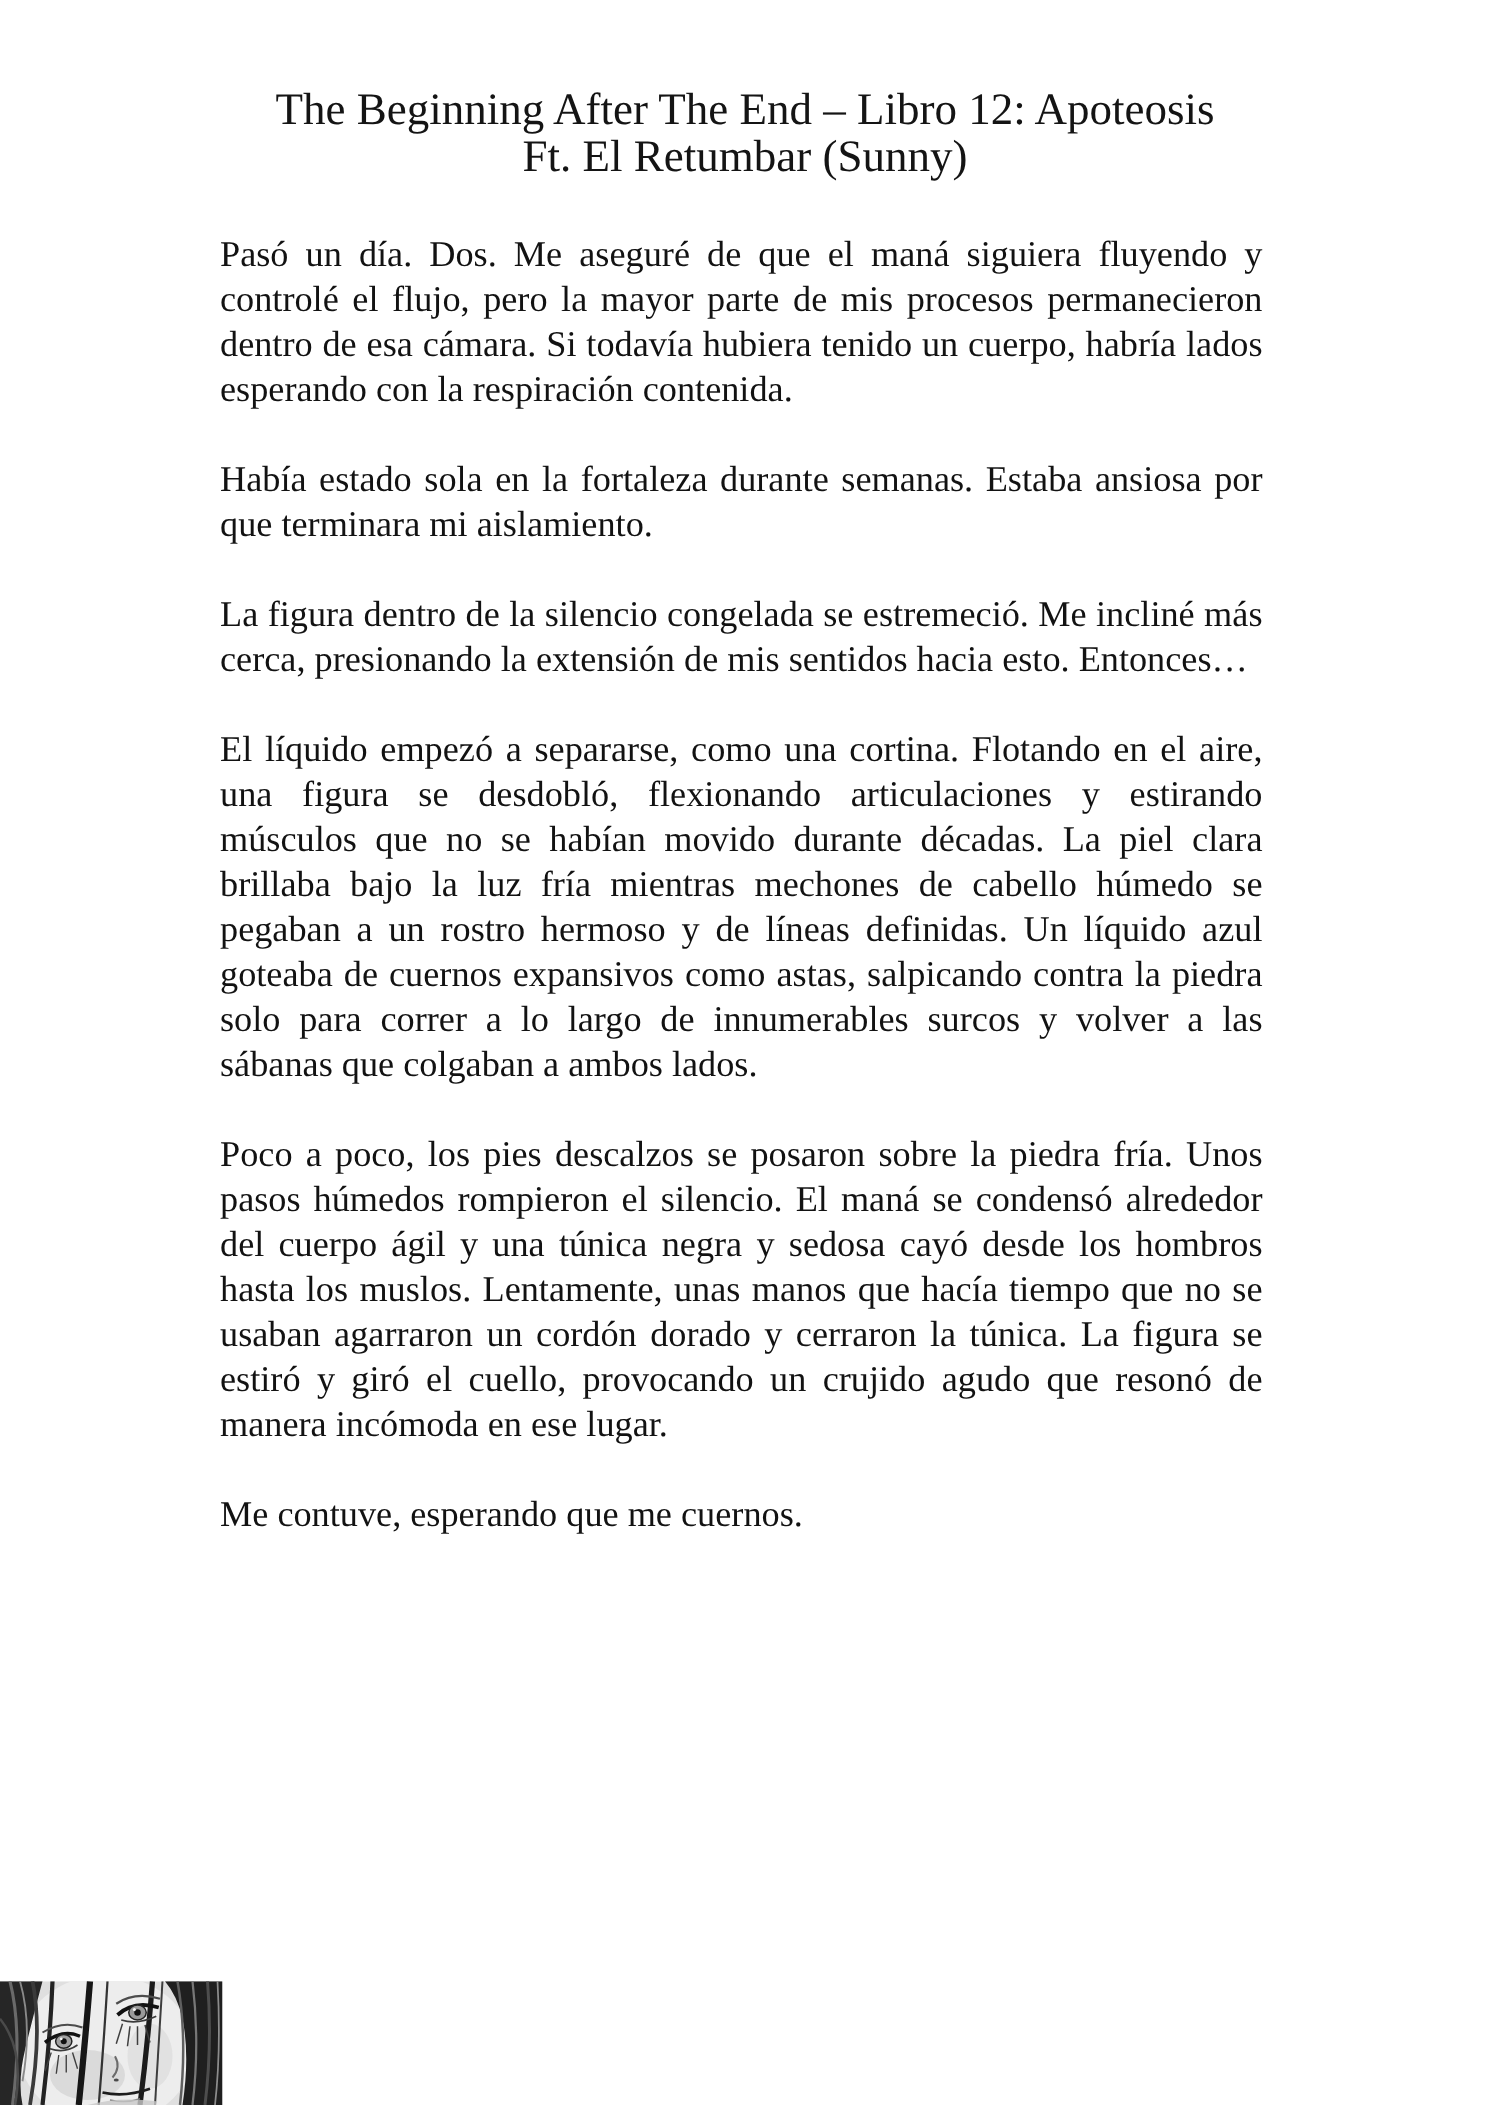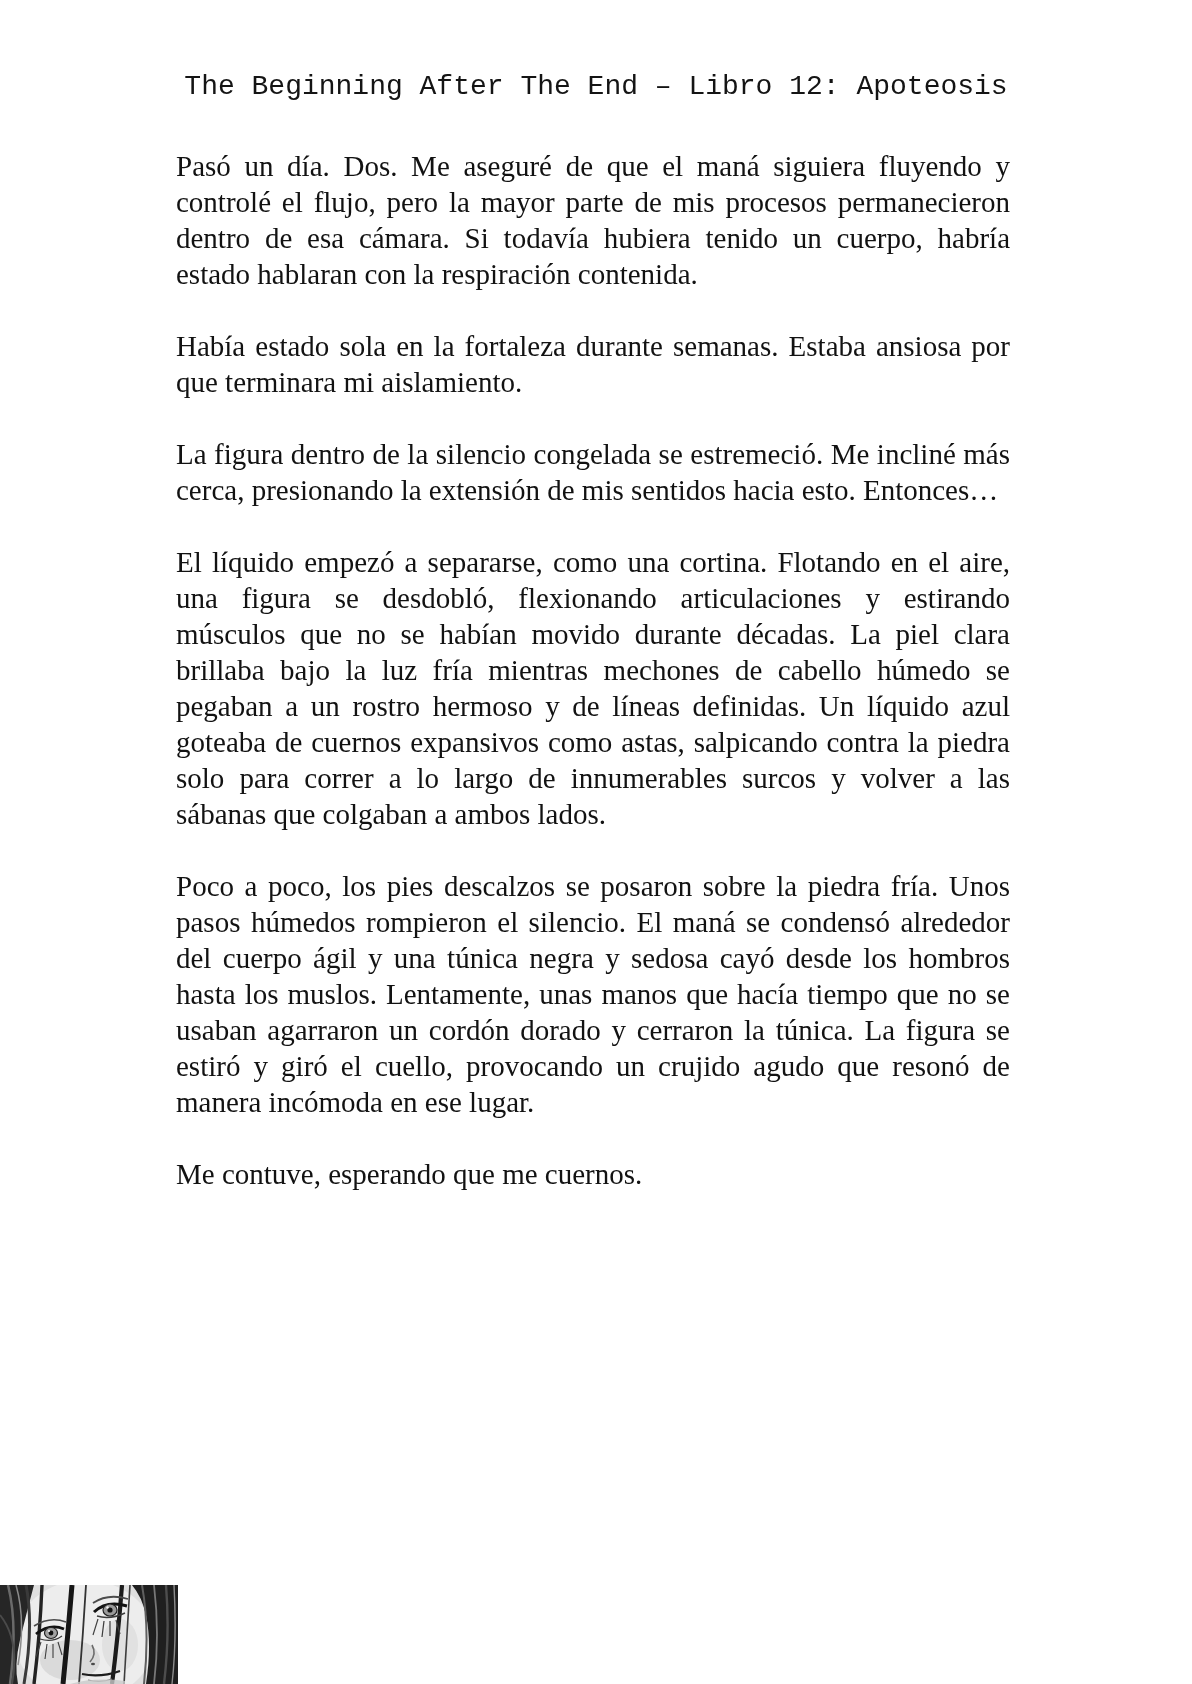--- a/index.html
+++ b/index.html
@@ -13,22 +13,22 @@
     color: #121212;
   }
   .page {
     position: absolute;
     inset: 0;
     background: #ffffff;
   }
   .doc-header {
     margin-top: 68px;
     text-align: center;
-    font-family: Liberation Mono, monospace;
-    font-size: 28px;
+    font-family: Liberation Serif, serif;
+    font-size: 36px;
     line-height: 38px;
     font-weight: 400;
     color: #141414;
   }
   .doc-body {
     margin-top: 42px;
     margin-left: 176px;
     width: 834px;
     font-size: 29px;
     line-height: 36px;
@@ -48,24 +48,25 @@
   }
   .corner-art svg { width: 100%; height: 100%; display: block; }
 </style>
 </head>
 <body>
 
 <div class="page">
 
   <div class="doc-header">
     <div>The Beginning After The End – Libro 12: Apoteosis</div>
+    <div>Ft. El Retumbar (Sunny)</div>
   </div>
 
   <div class="doc-body">
-    <p>Pasó un día. Dos. Me aseguré de que el maná siguiera fluyendo y controlé el flujo, pero la mayor parte de mis procesos permanecieron dentro de esa cámara. Si todavía hubiera tenido un cuerpo, habría estado hablaran con la respiración contenida.</p>
+    <p>Pasó un día. Dos. Me aseguré de que el maná siguiera fluyendo y controlé el flujo, pero la mayor parte de mis procesos permanecieron dentro de esa cámara. Si todavía hubiera tenido un cuerpo, habría lados esperando con la respiración contenida.</p>
     <p>Había estado sola en la fortaleza durante semanas. Estaba ansiosa por que terminara mi aislamiento.</p>
     <p>La figura dentro de la silencio congelada se estremeció. Me incliné más cerca, presionando la extensión de mis sentidos hacia esto. Entonces…</p>
     <p>El líquido empezó a separarse, como una cortina. Flotando en el aire, una figura se desdobló, flexionando articulaciones y estirando músculos que no se habían movido durante décadas. La piel clara brillaba bajo la luz fría mientras mechones de cabello húmedo se pegaban a un rostro hermoso y de líneas definidas. Un líquido azul goteaba de cuernos expansivos como astas, salpicando contra la piedra solo para correr a lo largo de innumerables surcos y volver a las sábanas que colgaban a ambos lados.</p>
     <p>Poco a poco, los pies descalzos se posaron sobre la piedra fría. Unos pasos húmedos rompieron el silencio. El maná se condensó alrededor del cuerpo ágil y una túnica negra y sedosa cayó desde los hombros hasta los muslos. Lentamente, unas manos que hacía tiempo que no se usaban agarraron un cordón dorado y cerraron la túnica. La figura se estiró y giró el cuello, provocando un crujido agudo que resonó de manera incómoda en ese lugar.</p>
     <p>Me contuve, esperando que me cuernos.</p>
   </div>
 
   <div class="corner-art">
     <svg viewBox="0 0 178 99" preserveAspectRatio="none">
 

